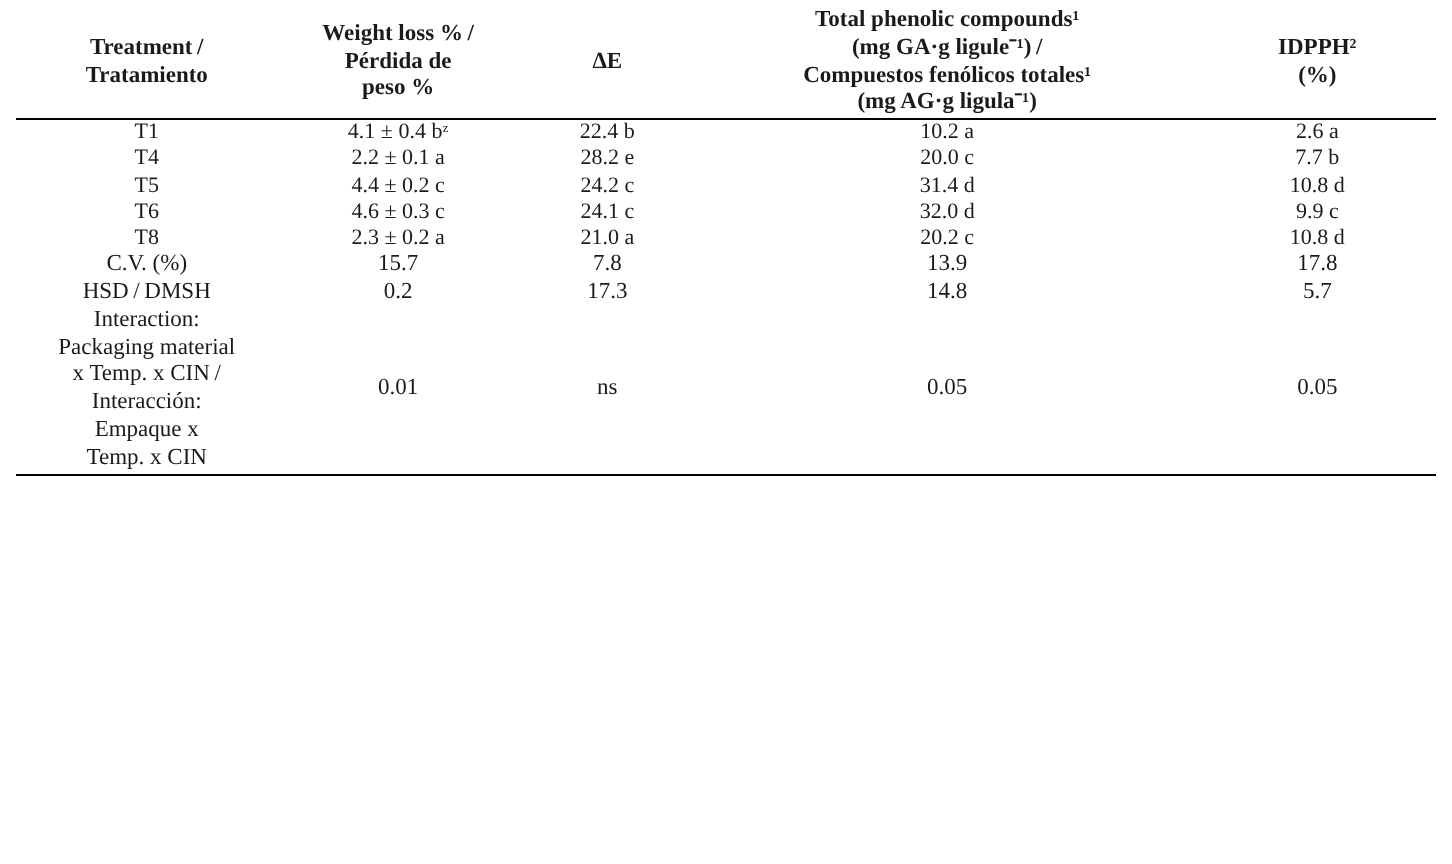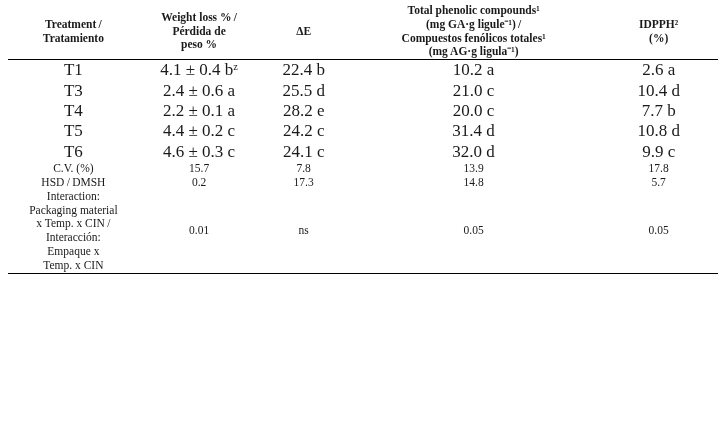--- a/index.html
+++ b/index.html
@@ -40,21 +40,21 @@
     padding: 6px 2px 8px 2px;
     font-size: 11.5px;
   }
   thead tr {
     border-bottom: 1.6px solid #000;
   }
   tbody td {
     padding: 7px 2px;
   }
   tbody tr.body-row td {
-    font-size: 17px;
+    font-size: 11px;
   }
   .col-treat { width: 130px; }
   .col-wl { width: 120px; }
   .col-de { width: 88px; }
   .col-tpc { width: 250px; }
   .col-idpph { width: 118px; }
   .hdr-line { display: block; }
   .stat-row td { padding: 7px 2px; margin-top: 48px; }
   .interaction-label {
     line-height: 1.25;
@@ -108,46 +108,46 @@
     </thead>
     <tbody>
       <tr class="body-row">
         <td>T1</td>
         <td>4.1 ± 0.4 bᶻ</td>
         <td>22.4 b</td>
         <td>10.2 a</td>
         <td>2.6 a</td>
       </tr>
       <tr class="body-row">
-        <td>T3</td>
-        <td>2.4 ± 0.6 a</td>
-        <td>25.5 d</td>
-        <td>21.0 c</td>
-        <td>10.4 d</td>
-      </tr>
-      <tr class="body-row">
         <td>T4</td>
         <td>2.2 ± 0.1 a</td>
         <td>28.2 e</td>
         <td>20.0 c</td>
         <td>7.7 b</td>
       </tr>
       <tr class="body-row">
         <td>T5</td>
         <td>4.4 ± 0.2 c</td>
         <td>24.2 c</td>
         <td>31.4 d</td>
         <td>10.8 d</td>
       </tr>
       <tr class="body-row">
         <td>T6</td>
         <td>4.6 ± 0.3 c</td>
         <td>24.1 c</td>
         <td>32.0 d</td>
         <td>9.9 c</td>
+      </tr>
+      <tr class="body-row">
+        <td>T8</td>
+        <td>2.3 ± 0.2 a</td>
+        <td>21.0 a</td>
+        <td>20.2 c</td>
+        <td>10.8 d</td>
       </tr>
       <tr class="stat-row">
         <td>C.V. (%)</td>
         <td>15.7</td>
         <td>7.8</td>
         <td>13.9</td>
         <td>17.8</td>
       </tr>
       <tr class="stat-row">
         <td>HSD / DMSH</td>

